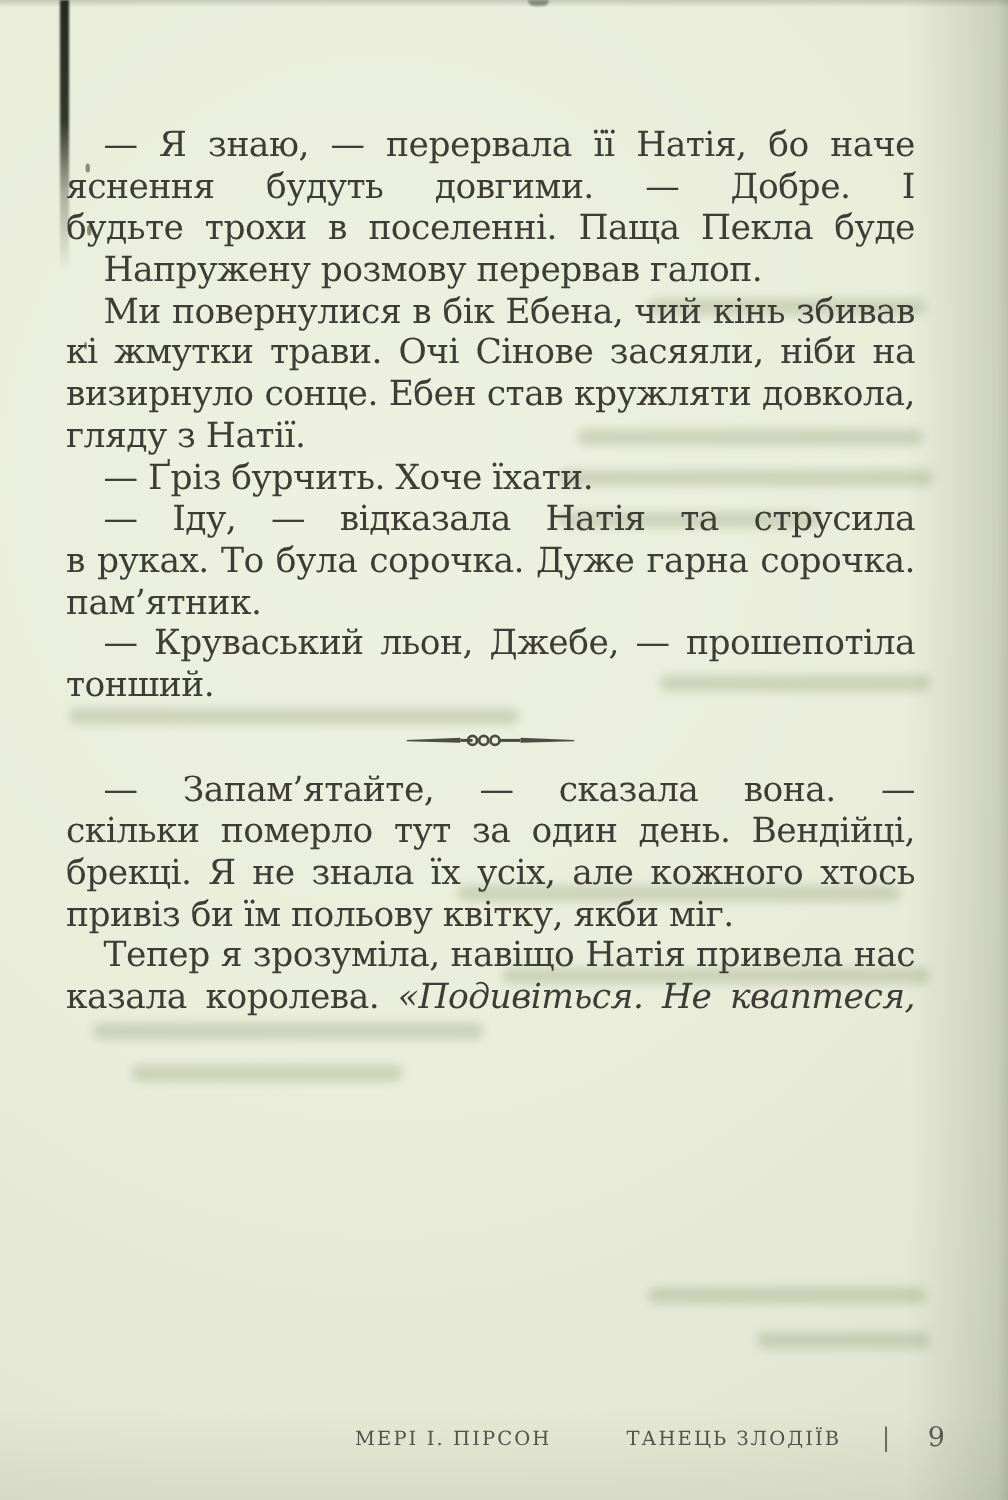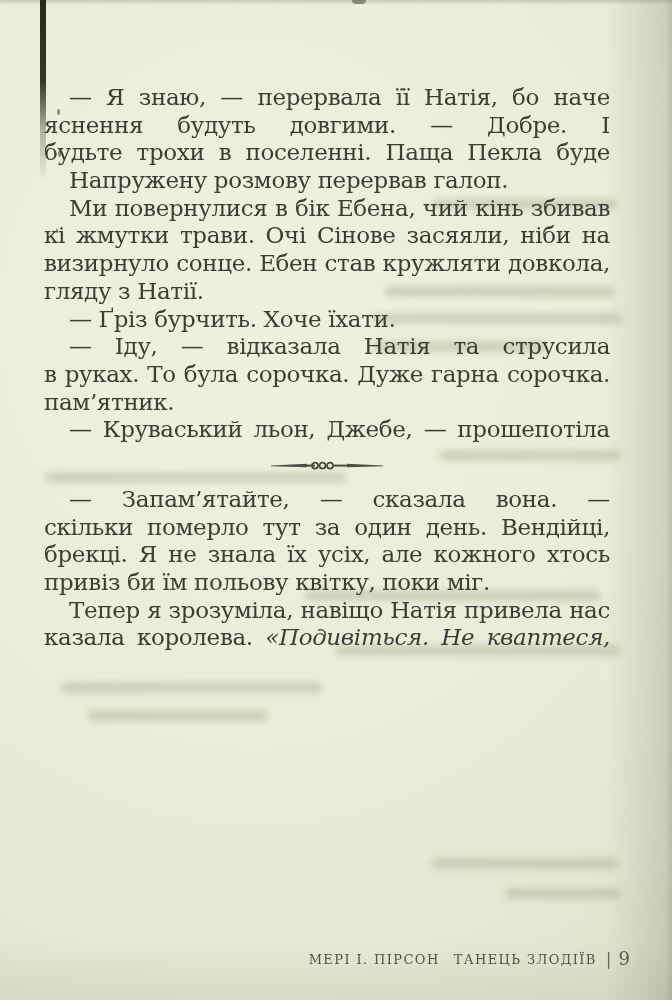--- a/index.html
+++ b/index.html
@@ -48,21 +48,21 @@
   .it { font-style: italic; }
   .ornament {
     width: 112px; height: 12px;
     margin: 16px auto 14px auto;
     display: flex; align-items: center; justify-content: center;
   }
   .footer {
     position: absolute; right: 42px; top: 947px;
     color: #54534a; white-space: nowrap;
     font-size: 13px; letter-spacing: 1.4px;
-    display: flex; align-items: baseline;
+    display: flex; align-items: baseline; gap: 18px;
   }
   .footer .gap { display: inline-block; width: 14px; }
   .footer .sep { font-size: 17px; color: #6b6a60; margin: 0 7px 0 9px; letter-spacing: 0; position: relative; top: 1px; }
   .footer .pagenum { font-size: 18px; letter-spacing: 0; color: #5a594f; position: relative; top: 1px; }
 </style>
 </head>
 <body>
 
 <div class="photo">
 
@@ -104,20 +104,21 @@
         <div class="para indent">
           <div class="ln last">— Ґріз бурчить. Хоче їхати.</div>
         </div>
         <div class="para indent">
           <div class="ln">— Іду, — відказала Натія та струсила тканину, яку тримала</div>
           <div class="ln">в руках. То була сорочка. Дуже гарна сорочка. Дівчина при-</div>
           <div class="ln last">пам’ятник.</div>
         </div>
         <div class="para indent">
           <div class="ln">— Круваський льон, Джебе, — прошепотіла вона. — Най-</div>
+          <div class="ln last">тонший.</div>
         </div>
       </div>
 
     <div class="ornament">
       <svg width="112" height="12" viewBox="0 0 112 12" aria-hidden="true">
         <g fill="#4d4c42" stroke="#4d4c42">
           <polygon points="0,5.4 36,3.8 36,7.2 0,6.2" stroke="none"></polygon>
           <polygon points="112,5.4 76,3.8 76,7.2 112,6.2" stroke="none"></polygon>
           <circle cx="44" cy="5.6" r="3" fill="none" stroke-width="1.8"></circle>
           <circle cx="51.5" cy="5.6" r="3" fill="none" stroke-width="1.8"></circle>
@@ -126,21 +127,21 @@
           <rect x="36" y="4.6" width="8" height="2" stroke="none"></rect>
         </g>
       </svg>
     </div>
 
     <div class="section">
         <div class="para indent">
           <div class="ln">— Запам’ятайте, — сказала вона. — Двадцять тисяч. Саме</div>
           <div class="ln">скільки померло тут за один день. Вендійці, морріґанці й дал-</div>
           <div class="ln">брекці. Я не знала їх усіх, але кожного хтось знав. Хтось, хто</div>
-          <div class="ln last">привіз би їм польову квітку, поки міг.</div>
+          <div class="ln last">привіз би їм польову квітку, якби міг.</div>
         </div>
         <div class="para indent">
           <div class="ln">Тепер я зрозуміла, навіщо Натія привела нас сюди. Так на-</div>
           <div class="ln last"><span>казала королева. </span><span class="it">«Подивіться. Не кваптеся, роздивіться все</span></div>
         </div>
       </div>
   </div>
 
   <div class="footer">
     <span>МЕРІ І. ПІРСОН</span>

